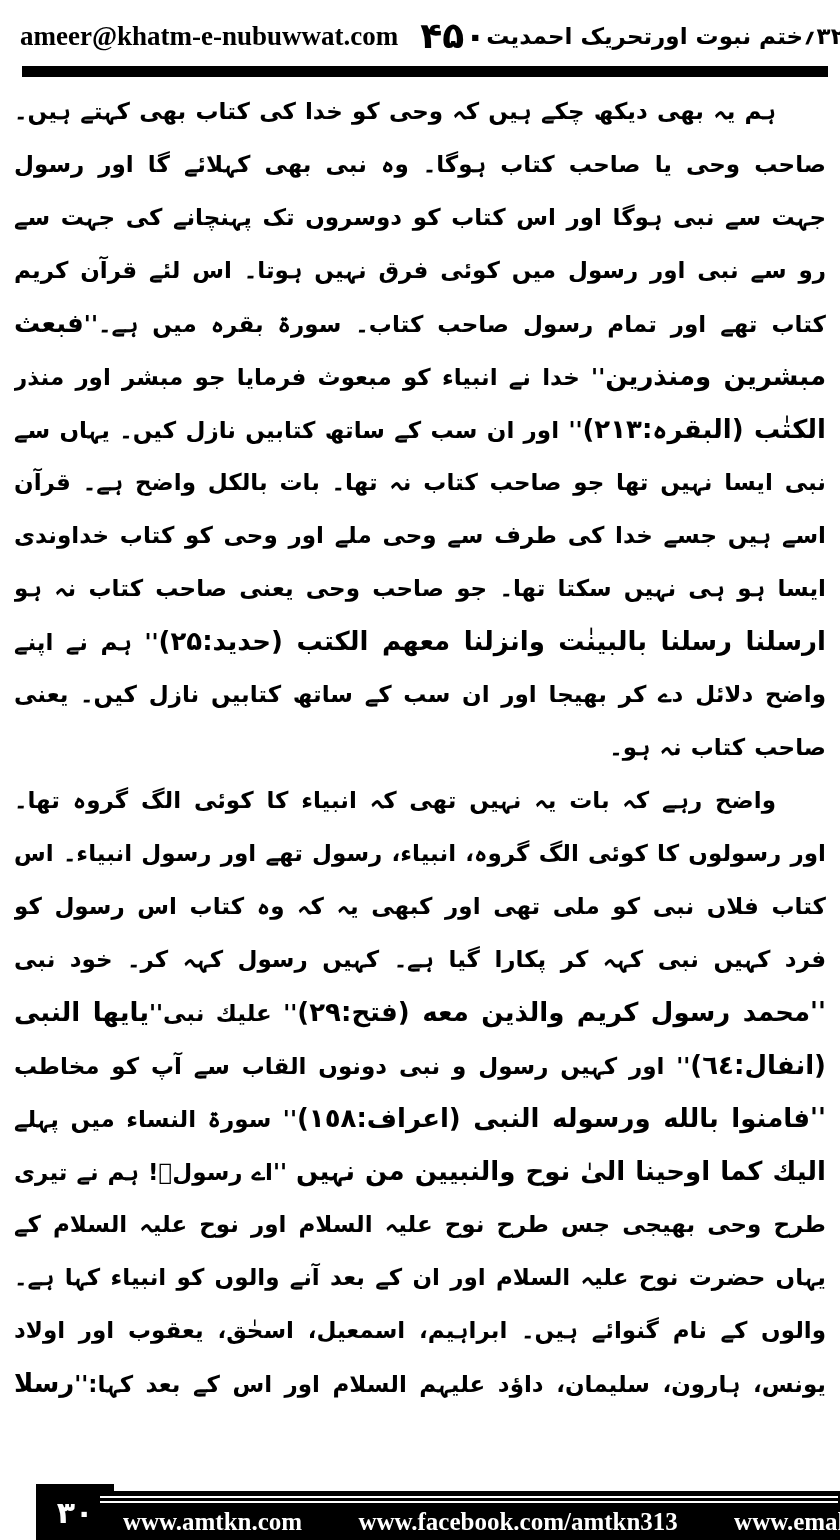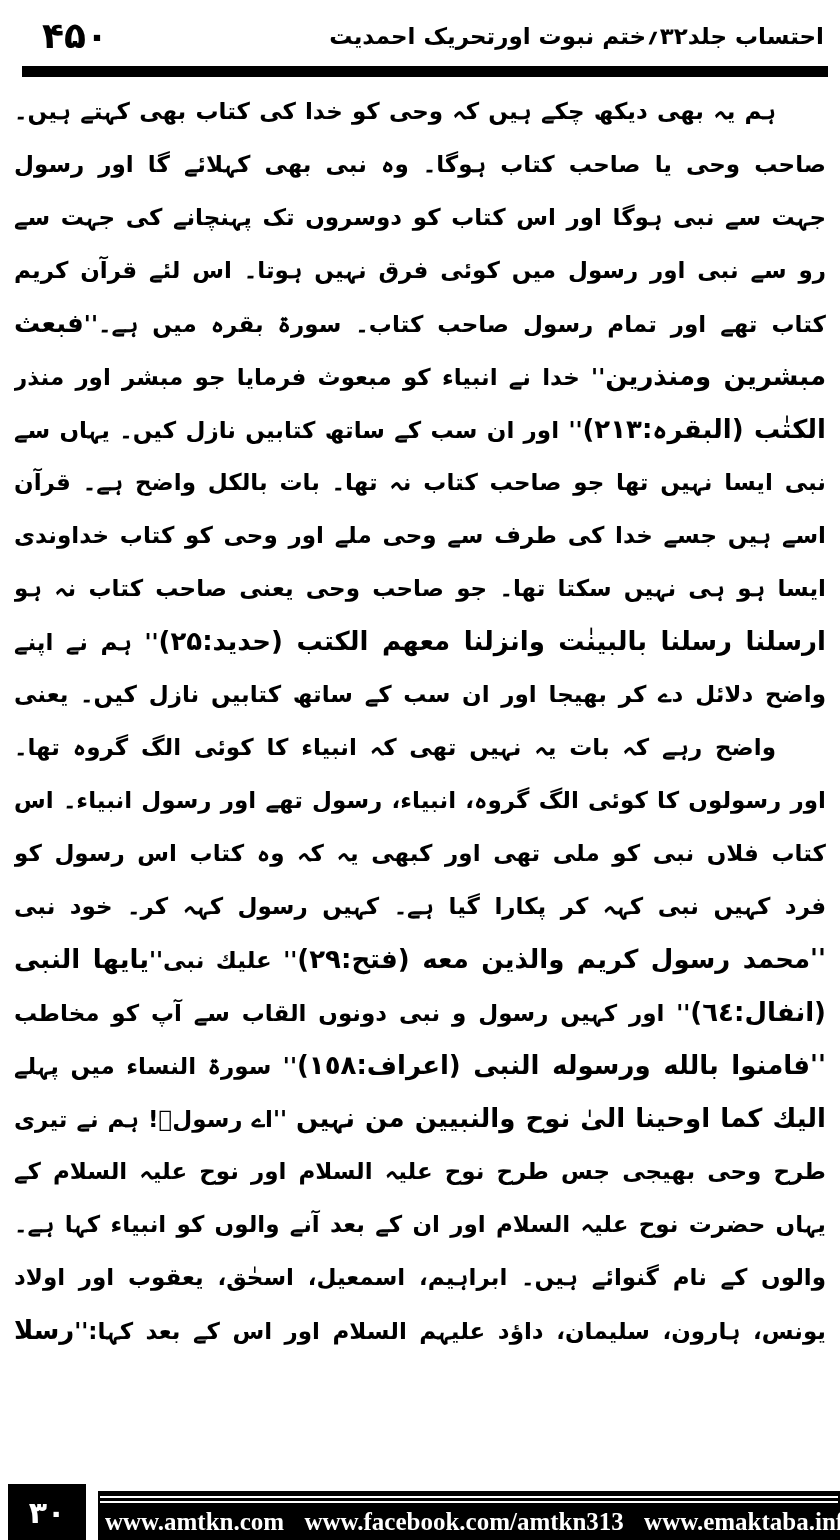--- a/index.html
+++ b/index.html
@@ -42,63 +42,65 @@
     word-spacing: 1px;
   }
   .line.indent { text-indent: 50px; }
   .line.end { text-align: right; text-align-last: right; }
   .ur { font-weight: 600; }
   .ar { font-weight: bold; font-size: 26px; letter-spacing: 1px; }
 
   
   .footer { position: absolute; left: 0; right: 0; bottom: 0; height: 56px; }
   .pagebox {
-    position: absolute; left: 8px; top: 0; width: 78px; height: 56px;
+    position: absolute; left: 36px; top: 0; width: 78px; height: 56px;
     background: #000; color: #fff;
     display: flex; align-items: center; justify-content: center;
     font-weight: bold; font-size: 30px; direction: rtl;
   }
   .bar {
     position: absolute; left: 98px; right: 0; top: 7px; bottom: 0;
     background: #000;
   }
   .wline { height: 2px; background: #fff; margin: 0 2px 3px 2px; }
   .wline.first { margin-top: 5px; }
   .urls {
     color: #fff; text-align: center;
     font-family: "Liberation Serif", serif; font-weight: bold;
     font-size: 25px; line-height: 32px; white-space: nowrap;
   }
-  .urls span { margin: 0 7px; text-align: center; }
+  .urls span { margin: 0 25px; text-align: center; }
 </style>
 </head>
 <body>
 
 <div class="page">
 
   <div class="header">
+    <span class="email">ameer@khatm-e-nubuwwat.com</span>
     <span class="pagenum">۴۵۰</span>
     <span class="booktitle">احتساب جلد۳۲؍ختم نبوت اورتحریک احمدیت</span>
   </div>
 
   <div class="rule"></div>
 
   <div class="bodytext">
       <div class="line indent"><span class="ur">ہم یہ بھی دیکھ چکے ہیں کہ وحی کو خدا کی کتاب بھی کہتے ہیں۔ اس اعتبار سے جو منتخب فرد</span></div>
       <div class="line"><span class="ur">صاحب وحی یا صاحب کتاب ہوگا۔ وہ نبی بھی کہلائے گا اور رسول بھی۔ وہ خدا سے کتاب پانے کی</span></div>
       <div class="line"><span class="ur">جہت سے نبی ہوگا اور اس کتاب کو دوسروں تک پہنچانے کی جہت سے رسول۔ لہذا قرآن کریم کی</span></div>
       <div class="line"><span class="ur">رو سے نبی اور رسول میں کوئی فرق نہیں ہوتا۔ اس لئے قرآن کریم میں ہے کہ تمام انبیاء صاحب</span></div>
       <div class="line"><span class="ur">کتاب تھے اور تمام رسول صاحب کتاب۔ سورۃ بقرہ میں ہے۔''</span><span class="ar">فبعث الله النبیین</span></div>
       <div class="line"><span class="ar">مبشرین ومنذرین</span><span class="ur">'' خدا نے انبیاء کو مبعوث فرمایا جو مبشر اور منذر تھے۔''</span></div>
       <div class="line"><span class="ar">الکتٰب (البقرہ:۲۱۳)</span><span class="ur">'' اور ان سب کے ساتھ کتابیں نازل کیں۔ یہاں سے واضح ہے کہ کوئی</span></div>
       <div class="line"><span class="ur">نبی ایسا نہیں تھا جو صاحب کتاب نہ تھا۔ بات بالکل واضح ہے۔ قرآن کی اصطلاح میں نبی کہتے ہی</span></div>
       <div class="line"><span class="ur">اسے ہیں جسے خدا کی طرف سے وحی ملے اور وحی کو کتاب خداوندی کہا جاتا ہے۔ اس لئے کوئی نبی</span></div>
       <div class="line"><span class="ur">ایسا ہو ہی نہیں سکتا تھا۔ جو صاحب وحی یعنی صاحب کتاب نہ ہو اور سورۃ حدید میں ہے۔''</span></div>
       <div class="line"><span class="ar">ارسلنا رسلنا بالبینٰت وانزلنا معھم الکتب (حدید:۲۵)</span><span class="ur">'' ہم نے اپنے رسولوں کو</span></div>
       <div class="line"><span class="ur">واضح دلائل دے کر بھیجا اور ان سب کے ساتھ کتابیں نازل کیں۔ یعنی کوئی رسول ایسا نہیں تھا جو</span></div>
+      <div class="line end"><span class="ur">صاحب کتاب نہ ہو۔</span></div>
       <div class="line indent"><span class="ur">واضح رہے کہ بات یہ نہیں تھی کہ انبیاء کا کوئی الگ گروہ تھا۔ جنہیں الگ کتابیں ملی تھیں</span></div>
       <div class="line"><span class="ur">اور رسولوں کا کوئی الگ گروہ، انبیاء، رسول تھے اور رسول انبیاء۔ اس لئے کبھی یہ کہا جائے گا کہ فلاں</span></div>
       <div class="line"><span class="ur">کتاب فلاں نبی کو ملی تھی اور کبھی یہ کہ وہ کتاب اس رسول کو ملی تھی۔ یہ وجہ ہے۔ جو قرآن میں ایک ہی</span></div>
       <div class="line"><span class="ur">فرد کہیں نبی کہہ کر پکارا گیا ہے۔ کہیں رسول کہہ کر۔ خود نبی اکرمﷺ کو کہیں رسول کہا گیا ہے۔ مثلاً</span></div>
       <div class="line"><span class="ar">''محمد رسول کریم والذین معه (فتح:۲۹)</span><span class="ur">'' علیك نبی''</span><span class="ar">یایھا النبی حسبك الله</span></div>
       <div class="line"><span class="ar">(انفال:٦٤)</span><span class="ur">'' اور کہیں رسول و نبی دونوں القاب سے آپ کو مخاطب ومتعارف کرایا گیا ہے۔ جیسے</span></div>
       <div class="line"><span class="ar">''فامنوا بالله ورسوله النبی (اعراف:١٥٨)</span><span class="ur">'' سورۃ النساء میں پہلے کہا:''</span></div>
       <div class="line"><span class="ar">الیك کما اوحینا الیٰ نوح والنبیین من نہیں</span><span class="ur"> ''اے رسولؐ! ہم نے تیری طرف اس</span></div>
       <div class="line"><span class="ur">طرح وحی بھیجی جس طرح نوح علیہ السلام اور نوح علیہ السلام کے بعد دیگر انبیاء کی طرف بھیجی۔</span></div>
       <div class="line"><span class="ur">یہاں حضرت نوح علیہ السلام اور ان کے بعد آنے والوں کو انبیاء کہا ہے۔ اس کے بعد ان آنے</span></div>

